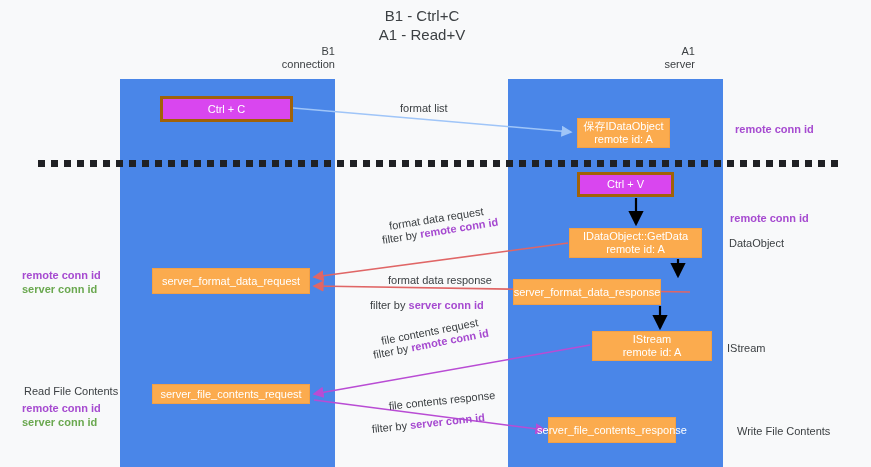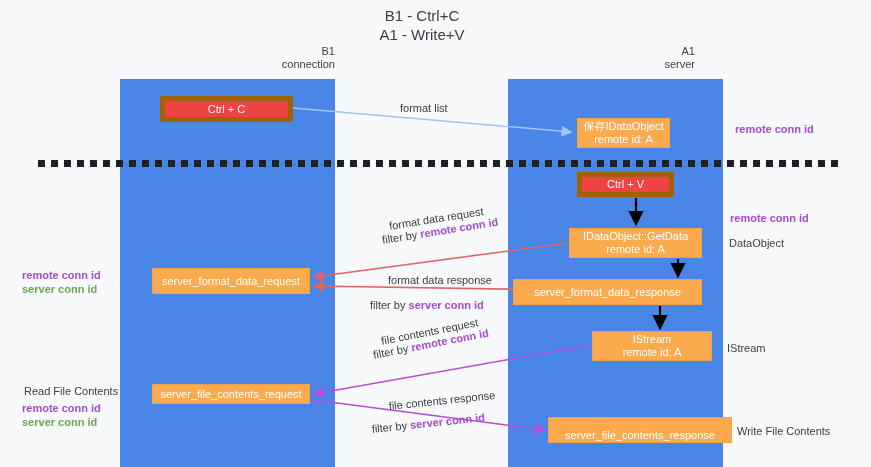--- a/index.html
+++ b/index.html
@@ -36,32 +36,32 @@
     position:absolute;left:38px;top:160px;width:800px;height:7px;
     background-image:repeating-linear-gradient(to right,#202124 0 7px,transparent 7px 13px);
   }
 
   
   .box{
     position:absolute;box-sizing:border-box;
     display:flex;flex-direction:column;align-items:center;justify-content:center;
     color:#ffffff;font-size:11px;line-height:13px;text-align:center;
   }
-  .box.green{background:#ef4444;border:5px solid #a16207;}
+  .box.green{background:#d946ef;border:3px solid #a16207;}
   .box.orange{background:#fbab4e;border:1px solid #f2a046;}
 
   #box-ctrlc{left:160px;top:96px;width:133px;height:26px;}
   #box-save-ido{left:577px;top:118px;width:93px;height:30px;}
   #box-ctrlv{left:577px;top:172px;width:97px;height:25px;}
   #box-getdata{left:569px;top:228px;width:133px;height:30px;}
   #box-sfdreq{left:152px;top:268px;width:158px;height:26px;}
-  #box-sfdresp{left:513px;top:279px;width:189px;height:26px;}
+  #box-sfdresp{left:513px;top:279px;width:148px;height:26px;}
   #box-istream{left:592px;top:331px;width:120px;height:30px;}
   #box-sfcreq{left:152px;top:384px;width:158px;height:20px;}
-  #box-sfcresp{left:548px;top:417px;width:184px;height:26px;justify-content:flex-end;}
+  #box-sfcresp{left:548px;top:417px;width:128px;height:26px;}
 
   
   #arrows{position:absolute;left:0;top:0;width:871px;height:467px;}
 
   
   .lbl{position:absolute;font-size:11px;line-height:14px;color:#3c4043;white-space:nowrap;}
   .bold-remote{color:#a64ad0;font-weight:bold;}
   .bold-server{color:#6aa84f;font-weight:bold;}
 
   .rot-a{transform:rotate(-9deg);transform-origin:left top;}
@@ -93,21 +93,21 @@
 </head>
 <body>
 
 <div id="stage">
 
   <div class="lane" id="lane-b1"></div>
   <div class="lane" id="lane-a1"></div>
 
   <div id="title">
     <div>B1 - Ctrl+C</div>
-    <div>A1 - Write+V</div>
+    <div>A1 - Read+V</div>
   </div>
 
   <div class="lane-head" id="head-b1">
     <div>B1</div>
     <div>connection</div>
   </div>
   <div class="lane-head" id="head-a1">
     <div>A1</div>
     <div>server</div>
   </div>

